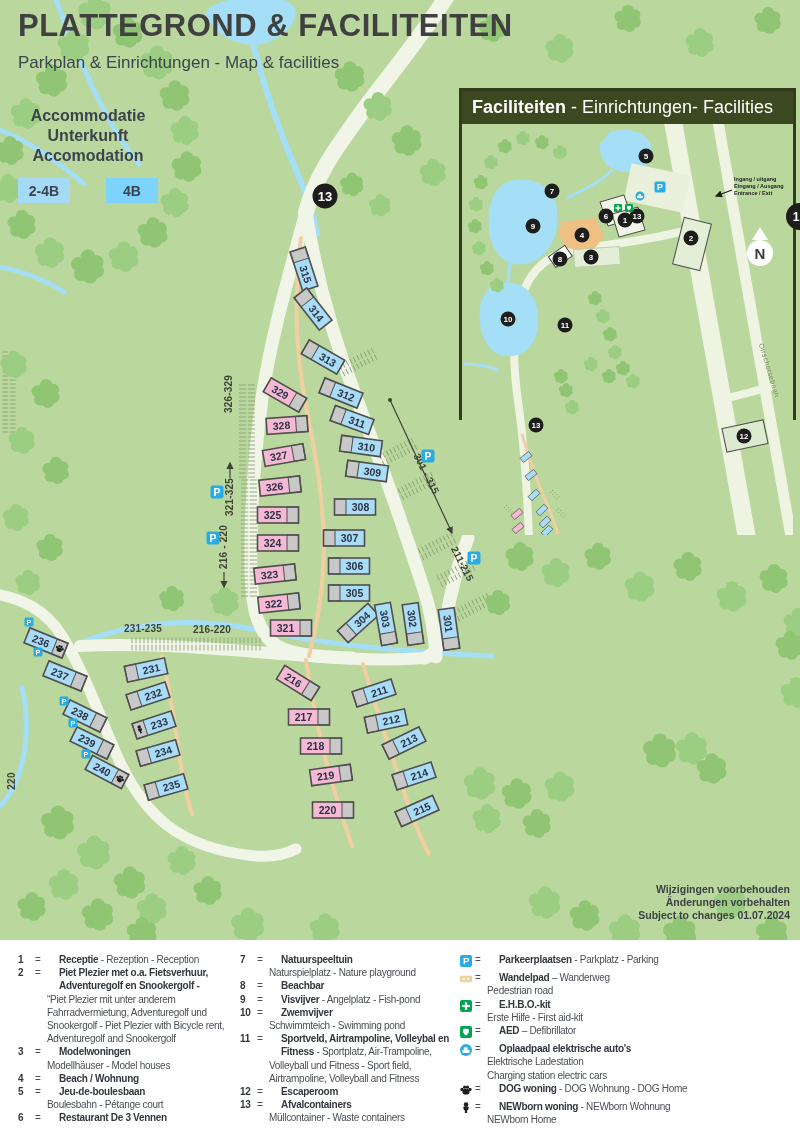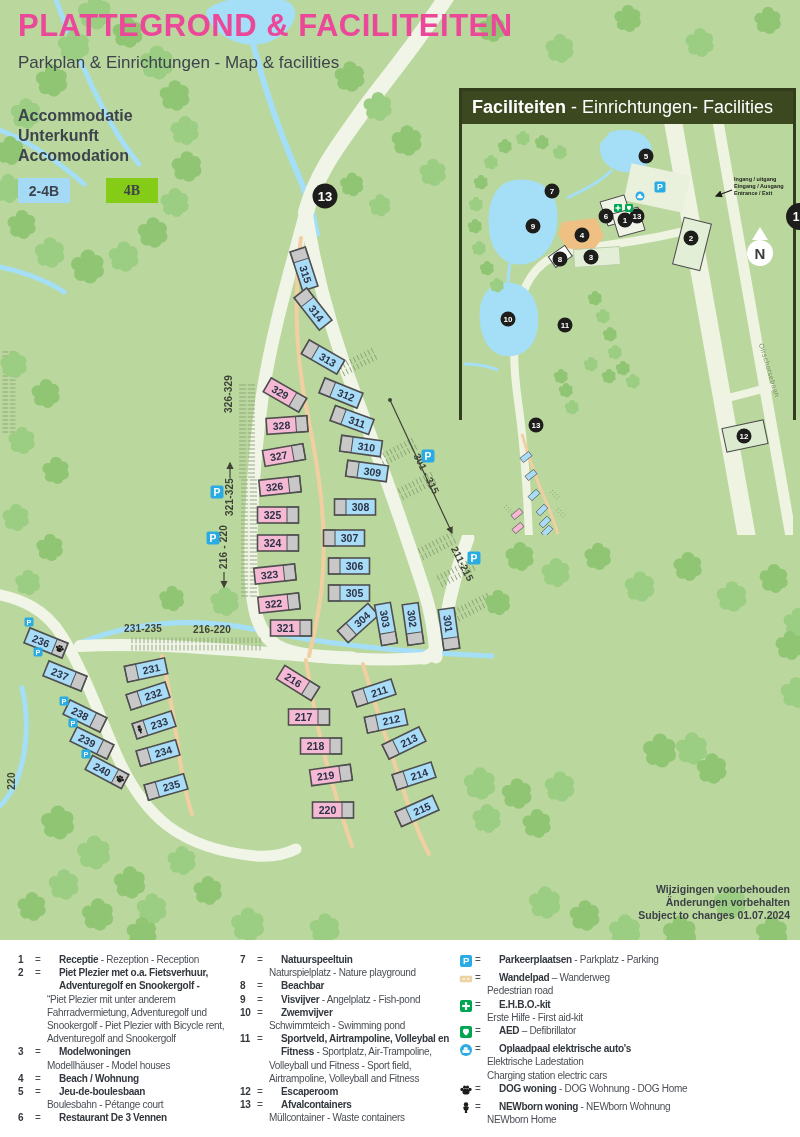--- a/index.html
+++ b/index.html
@@ -1,22 +1,22 @@
 <!DOCTYPE html>
 <html><head>
 <meta charset="utf-8">
 <style>
   html,body{margin:0;padding:0;background:#888;}
   .page{position:relative;width:800px;height:1137px;overflow:hidden;background:#ffffff;
         font-family:"Liberation Sans",sans-serif;margin:0 auto;}
   #map-svg{position:absolute;left:0;top:0;}
   .title-block{position:absolute;left:18px;top:8px;}
-  .title{font-size:31px;font-weight:800;color:#ec4899;letter-spacing:0.5px;}
+  .title{font-size:31px;font-weight:800;color:#404040;letter-spacing:0.5px;}
   .subtitle{font-size:17px;font-weight:400;color:#3d434d;margin-top:9px;}
-  .accom{position:absolute;left:18px;top:106px;font-size:16px;font-weight:600;color:#3d434d;line-height:20px;}
+  .accom{position:absolute;left:18px;top:106px;font-size:16px;font-weight:600;color:#3d434d;line-height:20px;text-align:center;}
   .badges{display:flex;gap:36px;margin-top:12px;}
   .badge{width:52px;height:25px;display:flex;align-items:center;justify-content:center;
          font-size:14px;font-weight:700;color:#3d434d;}
   .inset-panel{position:absolute;left:459px;top:88px;width:337px;height:332px;
                border:3px solid #333d1b;box-sizing:border-box;background:#0369a1;}
   .inset-header{height:33px;background:#3c481f;color:#fff;display:flex;align-items:center;
                 padding-left:10px;font-size:18px;white-space:pre;}
   .inset-header b{font-weight:800;}
   #inset-svg{display:block;}
   .edge-marker{position:absolute;left:786px;top:203px;width:27px;height:27px;border-radius:50%;
@@ -888,21 +888,21 @@
   </div>
 
   <div class="accom">
     <div id="accom-lines">
         <div>Accommodatie</div>
         <div>Unterkunft</div>
         <div>Accomodation</div>
       </div>
     <div class="badges" id="accom-badges">
         <div class="badge" style="background: rgb(165, 218, 246);">2-4B</div>
-        <div class="badge" style="background: #84cc16; font-family: Liberation Serif, serif;">4B</div>
+        <div class="badge" style="background: #7dd3fc;">4B</div>
       </div>
   </div>
 
   <div class="inset-panel">
     <div class="inset-header"><b>Faciliteiten</b><span> - Einrichtungen- Facilities</span></div>
     <svg id="inset-svg" width="331" height="411" viewBox="0 0 331 411">
       <defs>
         <marker id="arri" markerWidth="7" markerHeight="7" refX="5" refY="3" orient="auto">
           <path d="M0,0 L6,3 L0,6 Z" fill="#1d1d1b"></path>
         </marker>

